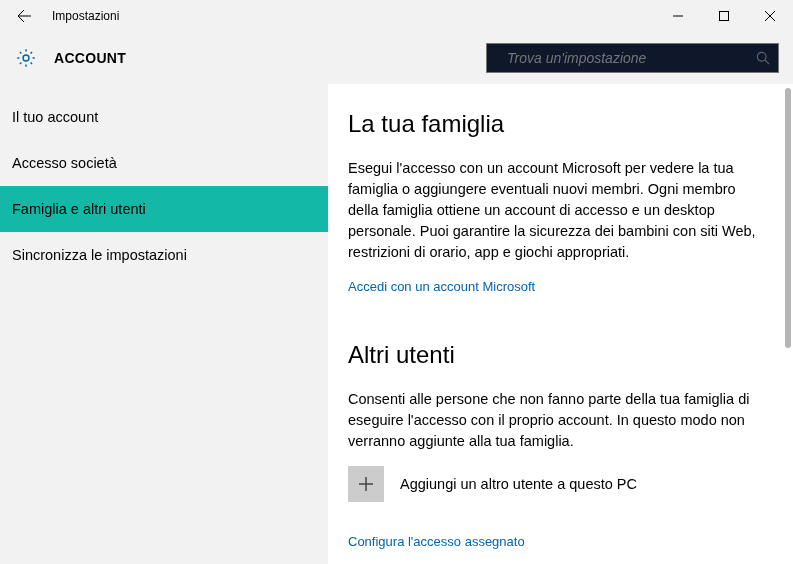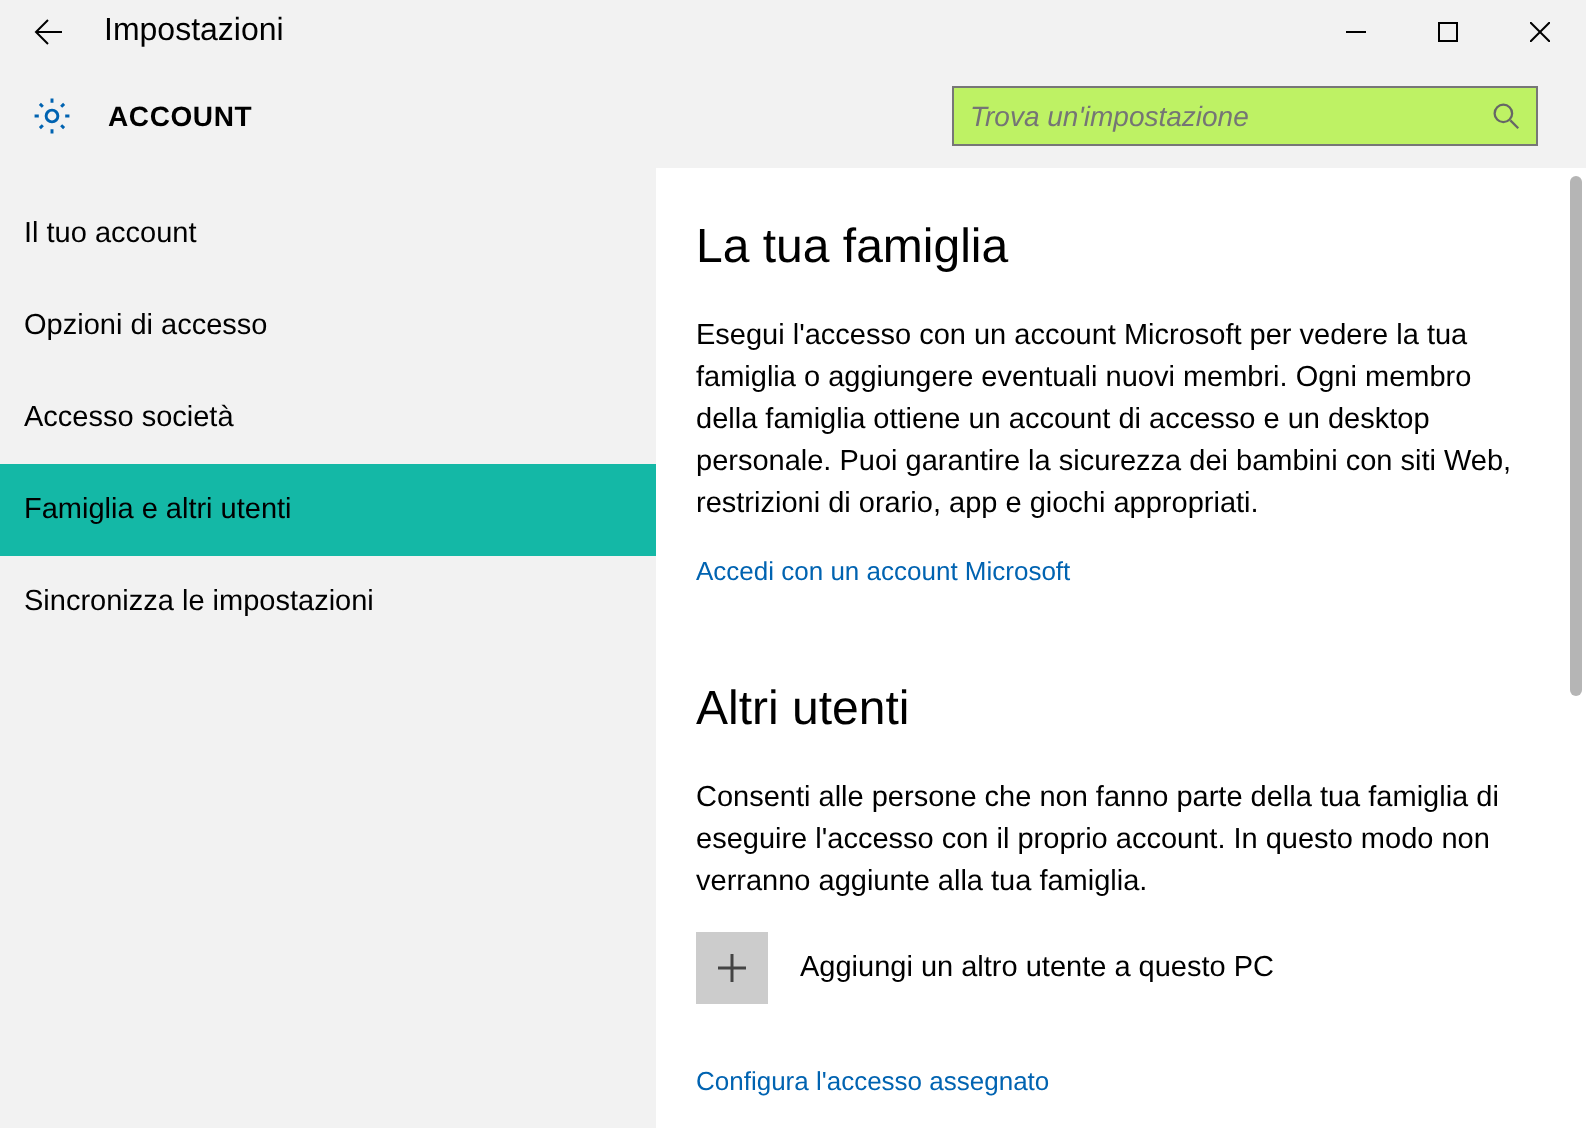--- a/index.html
+++ b/index.html
@@ -2,31 +2,31 @@
 <html><head>
 <meta charset="utf-8">
 <style>
   * { box-sizing: border-box; margin: 0; padding: 0; }
   html, body { width: 793px; height: 564px; font-family: "Segoe UI", Arial, sans-serif; background: #fff; overflow: hidden; }
   .window { width: 793px; height: 564px; display: flex; flex-direction: column; background: #f2f2f2; }
 
   
   .titlebar { height: 32px; display: flex; align-items: center; background: #f2f2f2; }
   .back-btn { width: 48px; height: 32px; display: flex; align-items: center; justify-content: center; }
-  .title-text { font-size: 16px; color: #000; padding-left: 4px; }
+  .title-text { font-size: 12px; color: #000; padding-left: 4px; }
   .title-spacer { flex: 1; }
   .win-btn { width: 46px; height: 32px; display: flex; align-items: center; justify-content: center; }
   .win-btn svg { width: 10px; height: 10px; }
 
   
   .header { height: 52px; display: flex; align-items: center; padding: 0 14px; background: #f2f2f2; }
   .gear-icon { width: 24px; height: 24px; display: flex; align-items: center; justify-content: center; color: #0063b1; }
   .page-title { font-size: 14px; font-weight: 600; letter-spacing: 0.3px; color: #000; margin-left: 16px; }
   .header-spacer { flex: 1; }
-  .search-wrap { width: 293px; height: 30px; border: 1px solid #777; background: #bef264; display: flex; align-items: center; margin-right: 10px; }
+  .search-wrap { width: 293px; height: 30px; border: 1px solid #777; background: #0f172a; display: flex; align-items: center; margin-right: 0; padding-left: 12px; }
   .search-input { flex: 1; height: 100%; border: none; outline: none; font-size: 14px; font-style: italic; color: #666; padding: 0 8px; background: transparent; }
   .search-btn { width: 30px; height: 100%; display: flex; align-items: center; justify-content: center; color: #666; }
 
   
   .body { flex: 1; display: flex; background: #fff; min-height: 0; }
   .sidebar { width: 328px; background: #f2f2f2; display: flex; flex-direction: column; padding-top: 10px; }
   .side-item { height: 46px; display: flex; align-items: center; padding-left: 12px; font-size: 14.5px; color: #000; cursor: default; }
   .side-item.selected { background: #14b8a6; }
 
   .content-wrap { flex: 1; position: relative; min-height: 0; overflow: hidden; background: #fff; }
@@ -92,23 +92,20 @@
       </div>
     </div>
   </div>
 
   <div class="body">
     <div class="sidebar">
       <div class="side-item">
           <span>Il tuo account</span>
         </div>
       <div class="side-item">
-          <span>Opzioni di accesso</span>
-        </div>
-      <div class="side-item">
           <span>Accesso società</span>
         </div>
       <div class="side-item selected">
           <span>Famiglia e altri utenti</span>
         </div>
       <div class="side-item">
           <span>Sincronizza le impostazioni</span>
         </div>
     </div>
 

